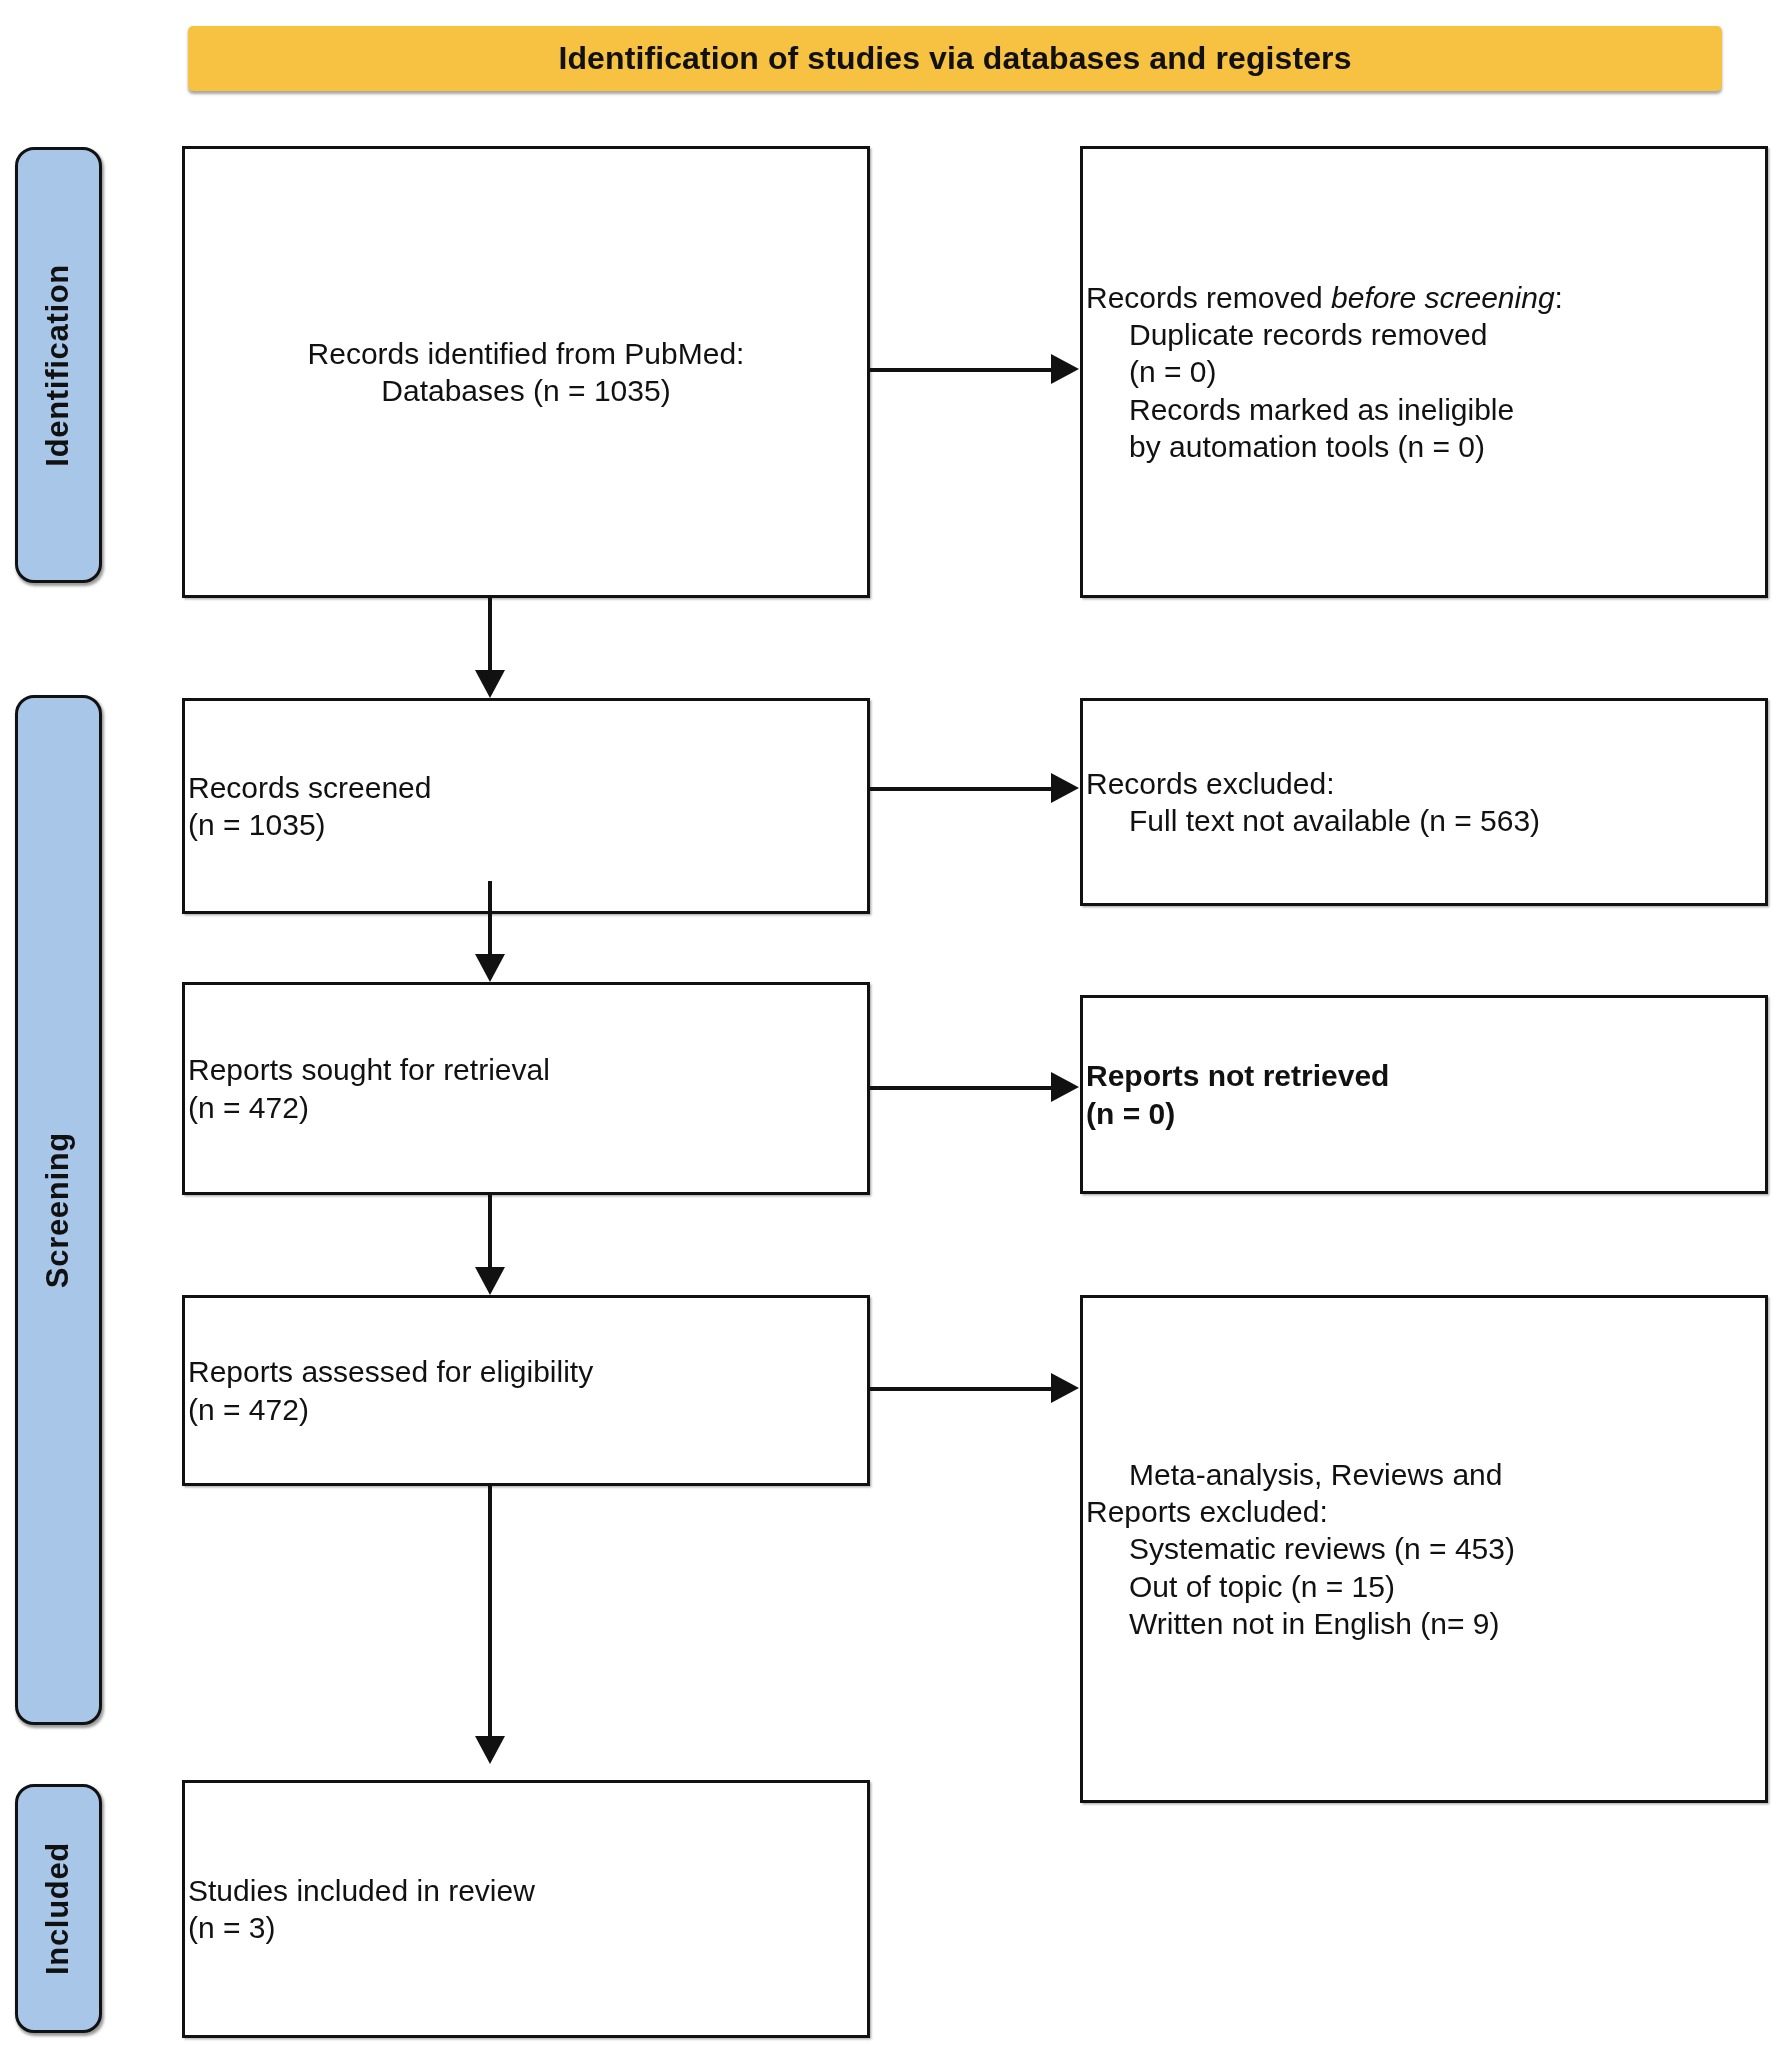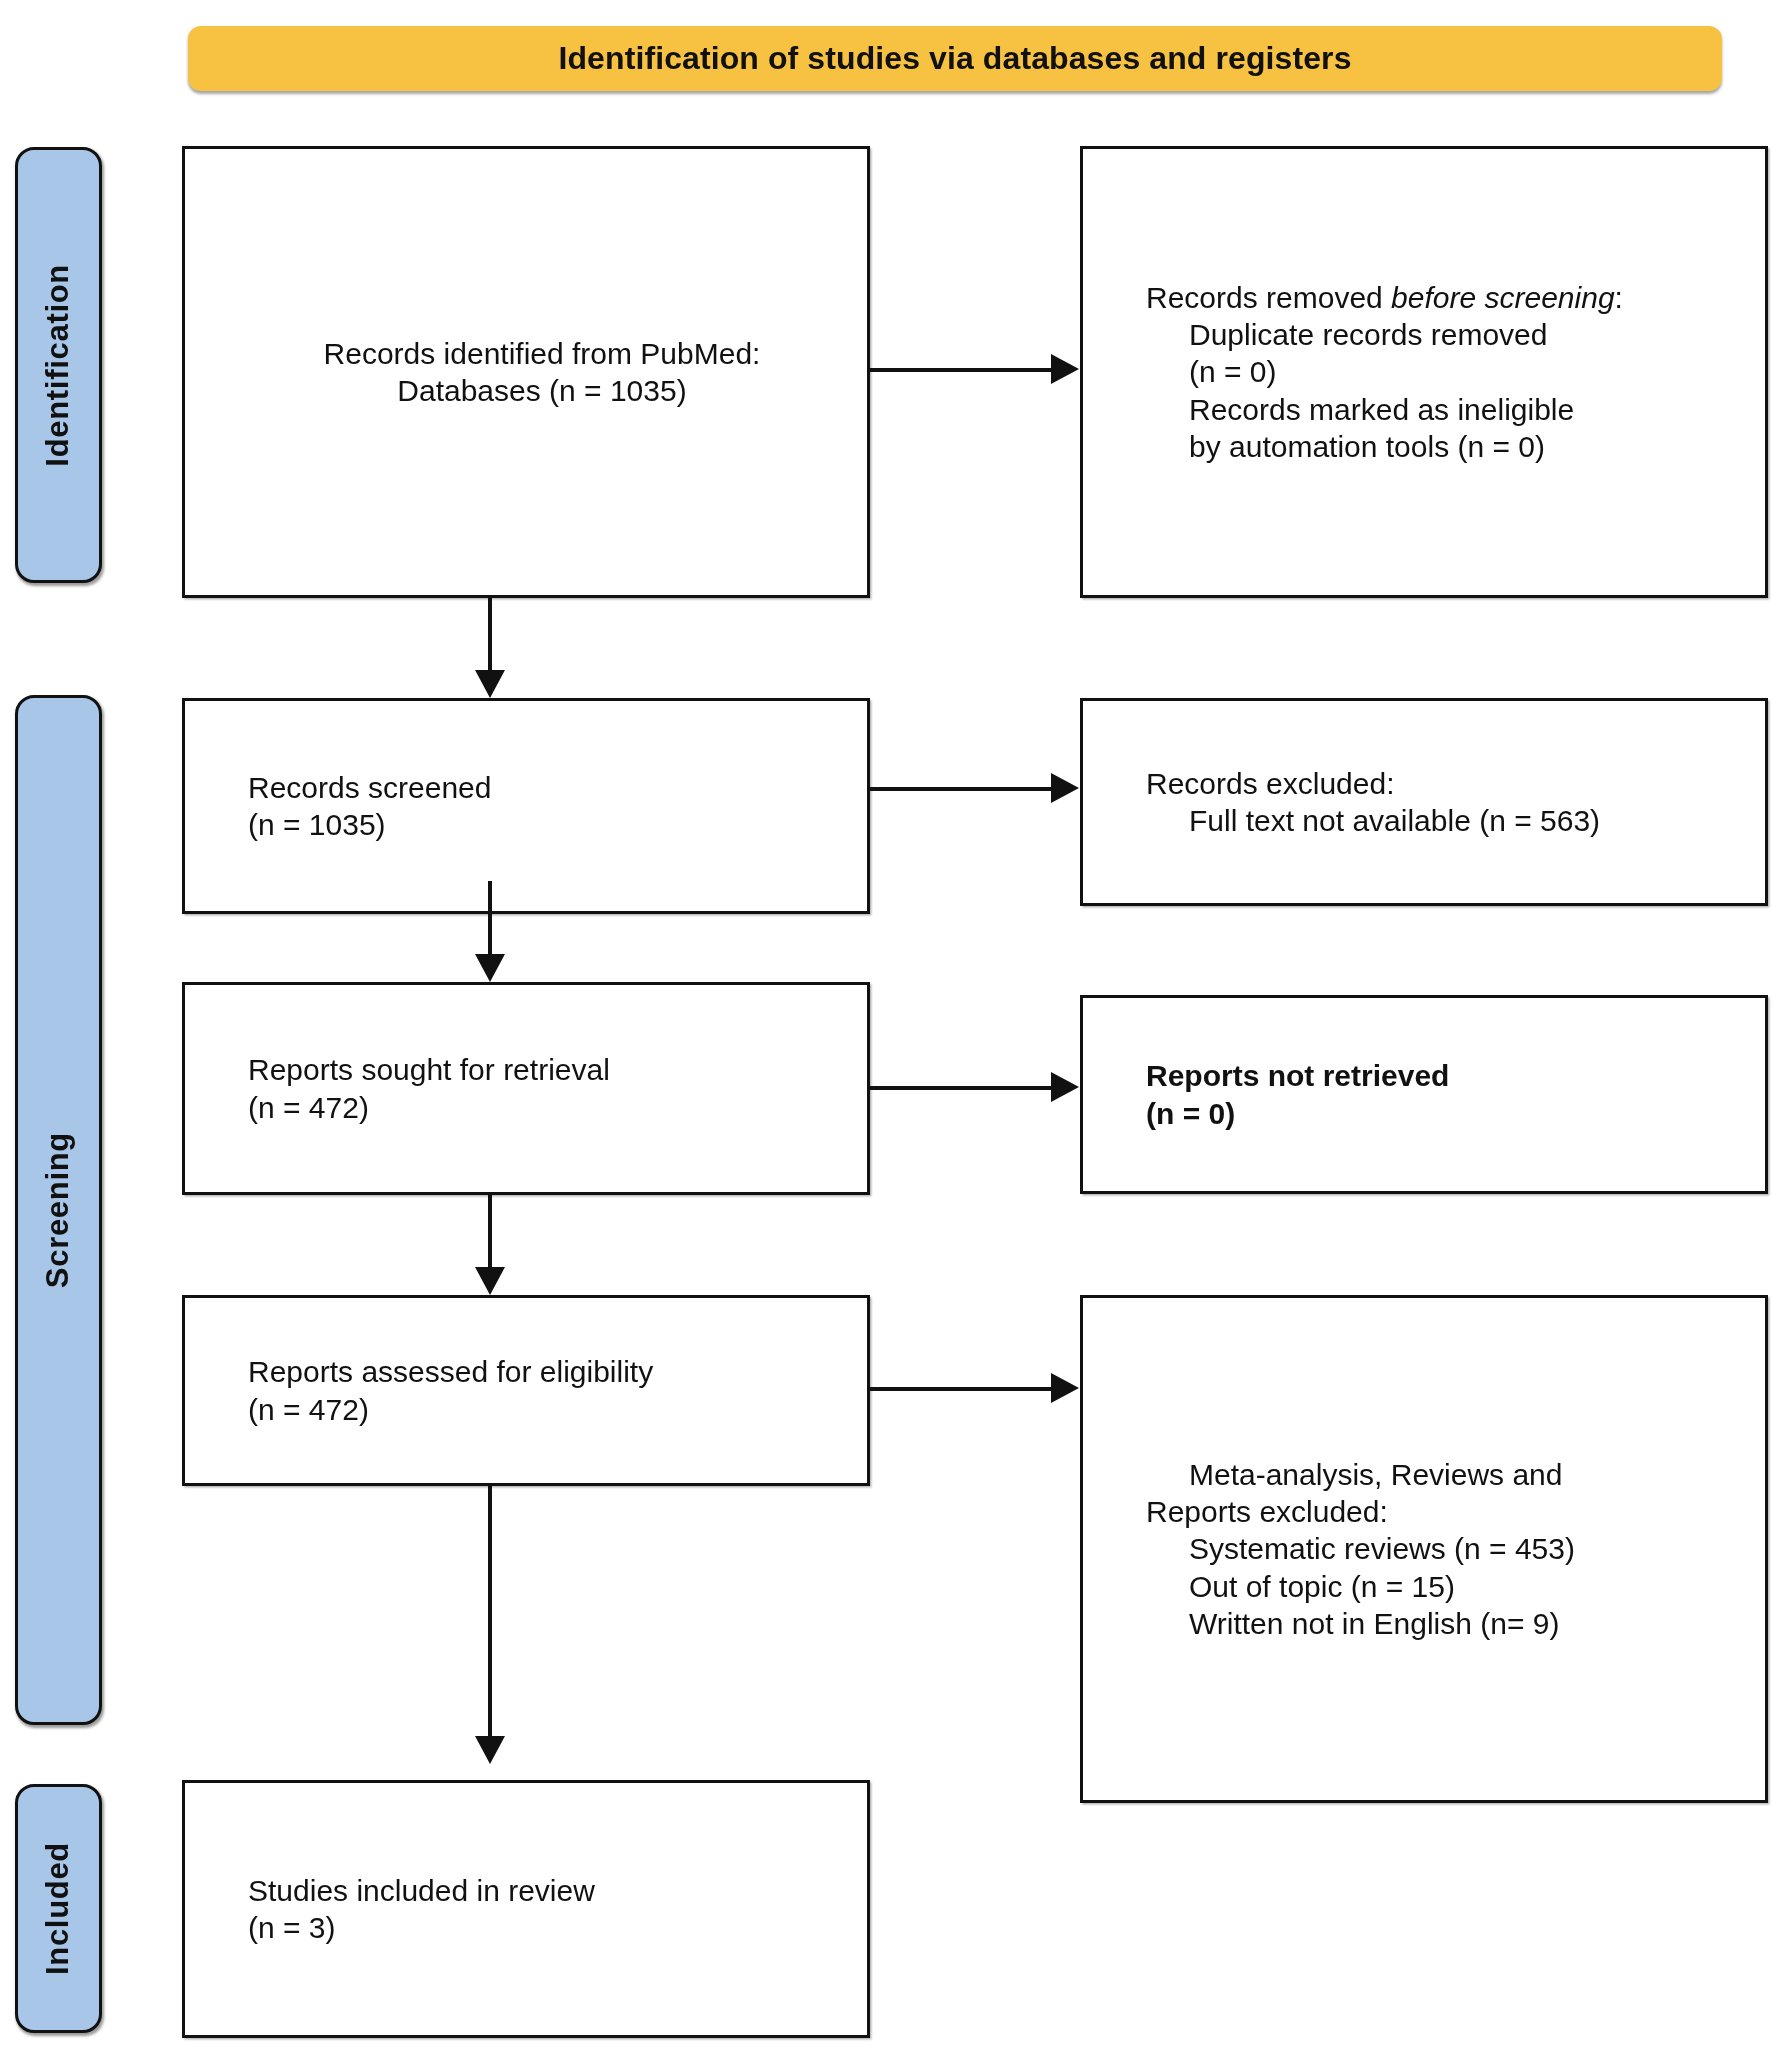--- a/index.html
+++ b/index.html
@@ -20,21 +20,21 @@
   }
 
   
   .banner {
     position: absolute;
     left: 188px;
     top: 26px;
     width: 1534px;
     height: 65px;
     background: #f7c242;
-    border-radius: 13px;
+    border-radius: 5px;
     box-shadow: 0 2.2px 2.9px rgba(0,0,0,0.35);
     display: flex;
     align-items: center;
     justify-content: center;
   }
   .banner-text {
     font-size: 32px;
     font-weight: bold;
     color: #111111;
     letter-spacing: 0.1px;
@@ -66,23 +66,22 @@
   .box {
     position: absolute;
     background: #ffffff;
     border: 3.7px solid #111111;
     box-sizing: border-box;
     display: flex;
     align-items: center;
     box-shadow: 1.5px 2.2px 2.2px rgba(0,0,0,0.35);
   }
   .box-inner {
-    padding: 0 31px;
+    padding: 0 3px;
     width: 100%;
-    margin-left: 32px;
   }
   .box-line {
     font-size: 30px;
     line-height: 1.24;
     color: #111111;
     white-space: pre-wrap;
   }
   .center { text-align: center; }
   .indent { padding-left: 43px; }
   .ital { font-style: italic; }

